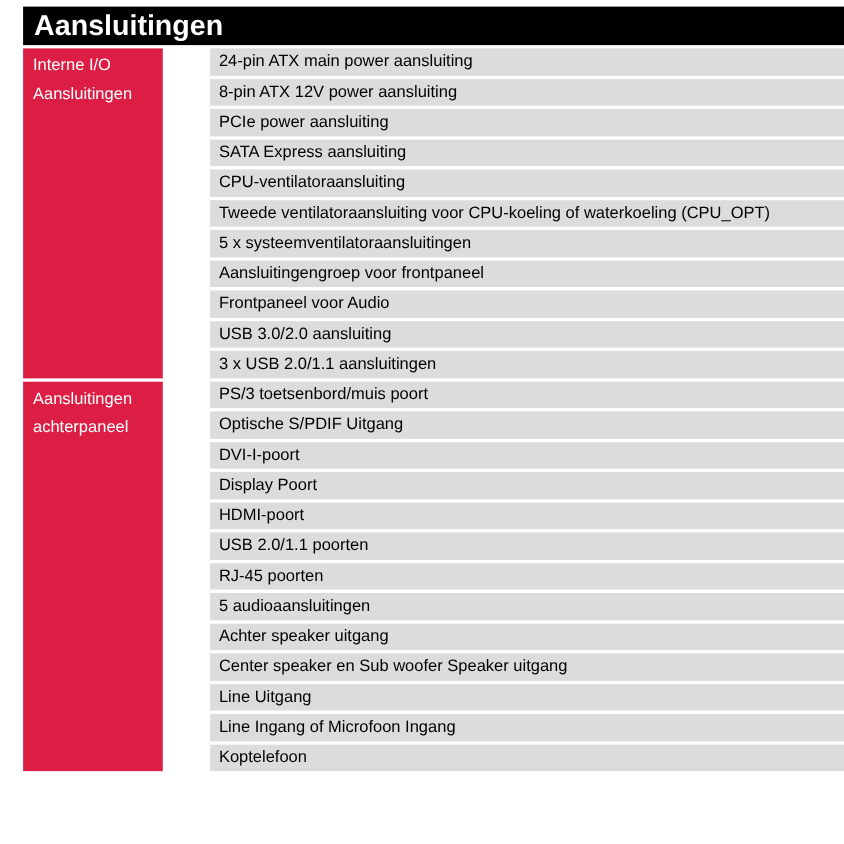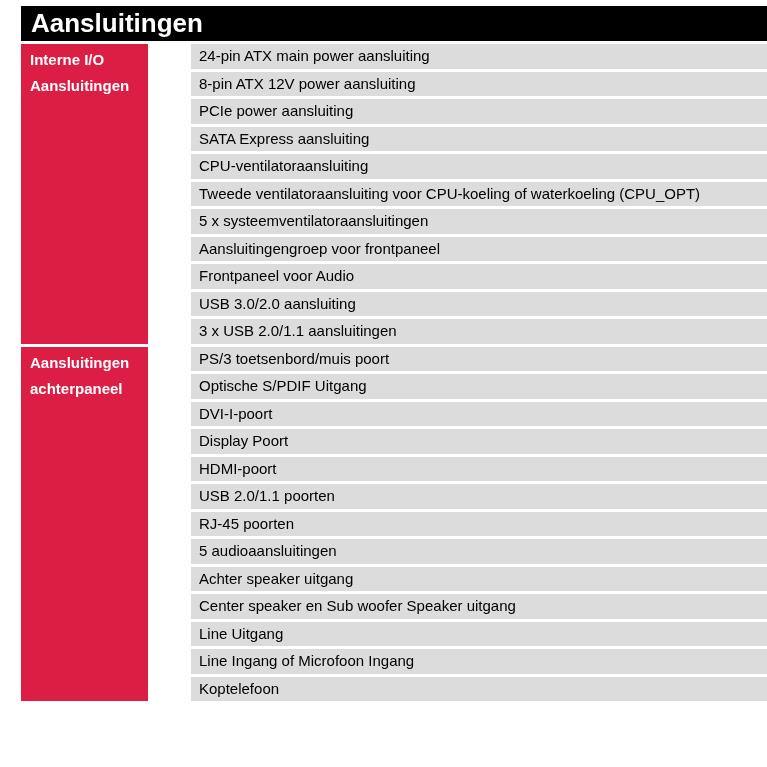--- a/index.html
+++ b/index.html
@@ -42,21 +42,21 @@
   .section {
     display: flex;
     gap: 3px;
   }
   .section + .section { margin-top: 3px; }
   .section-label {
     width: 127px;
     flex: 0 0 127px;
     background: var(--section-bg);
     color: var(--section-text);
-    font-weight: bold;
+    font-weight: normal;
     font-size: 15px;
     line-height: 26px;
     padding: 3px 4px 0 9px;
   }
   .rows {
     flex: 1;
     display: flex;
     flex-direction: column;
     gap: 3px;
   }

